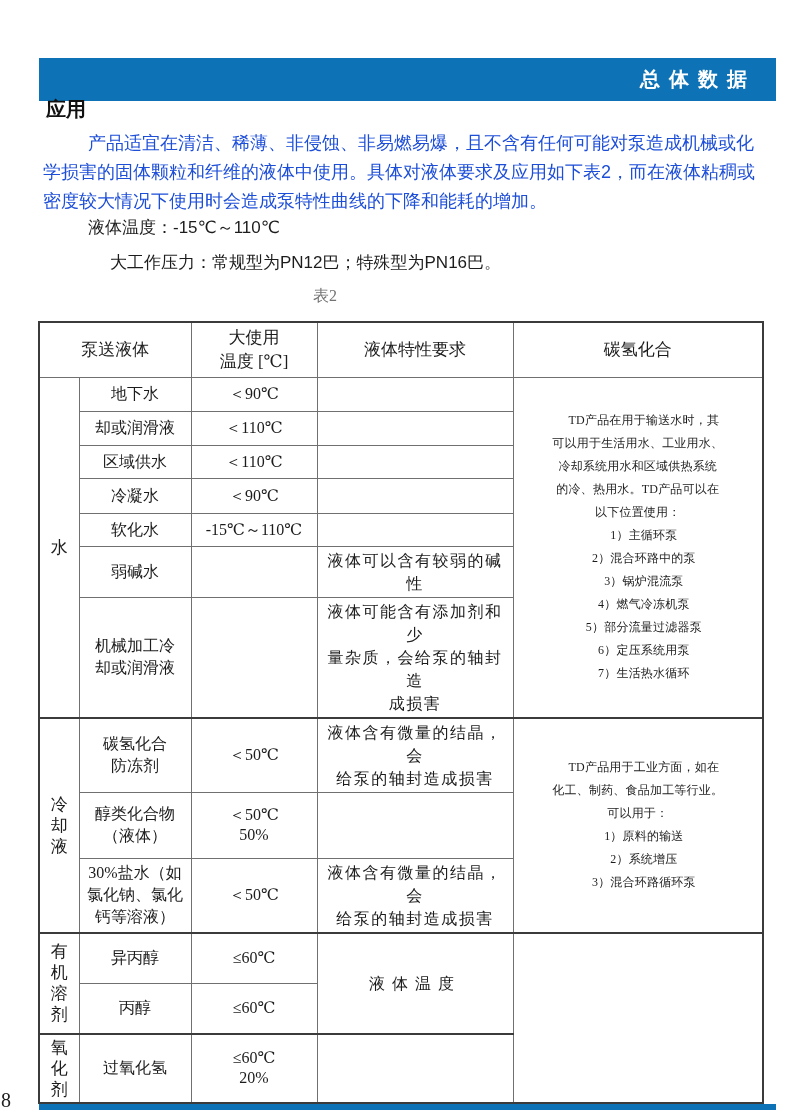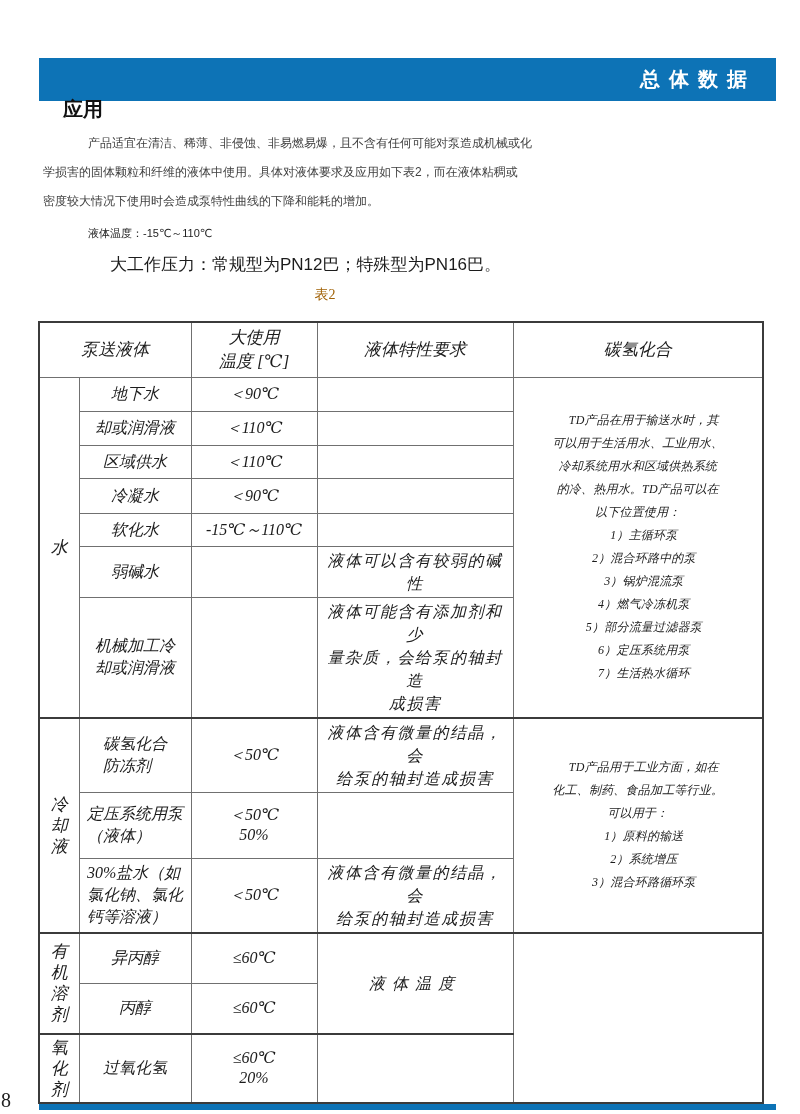--- a/index.html
+++ b/index.html
@@ -23,63 +23,63 @@
   }
   .top-bar .title {
     color:#ffffff; font-size:20px; font-weight:bold;
     letter-spacing:9px;
     font-family:"Liberation Sans","DejaVu Sans",sans-serif;
   }
 
   
   .intro { position:absolute; left:43px; top:96px; width:716px; }
   .intro .heading {
-    font-size:20px; font-weight:bold; margin-left:20px; margin-bottom:6px;
+    font-size:20px; font-weight:bold; margin-left:3px; margin-bottom:6px;
     color:#111;
   }
   .intro .para {
     margin-top:4px;
-    font-size:12px; line-height:29px;
+    font-size:18px; line-height:29px;
     text-indent:45px;
     white-space:pre-line;
-    color:#404040;
-  }
-  .intro .spec-temp { margin-top:10px; margin-left:45px; font-size:11px; }
+    color:#1d4ed8;
+  }
+  .intro .spec-temp { margin-left:45px; font-size:17px; }
   .intro .spec-press { margin-top:12px; margin-left:67px; font-size:17px; }
 
   
   .caption {
     position:absolute; left:0; top:286px; width:650px;
     text-align:center;
     font-family:"Liberation Serif","DejaVu Serif",serif;
-    font-size:14px; color:#a16207;
-  }
-
-  
-  .tbl-wrap { position:absolute; left:38px; top:321px;font-style:italic; }
+    font-size:16px; color:#737373;
+  }
+
+  
+  .tbl-wrap { position:absolute; left:38px; top:321px; }
   table.spec {
     border-collapse:collapse;
     table-layout:fixed;
     width:724px;
     font-family:"Liberation Serif","DejaVu Serif",serif;
     font-size:16px; color:#1c1c1c;
   }
   table.spec { border:2px solid #3b3b3b; }
   table.spec td {
     border:1px solid #707070;
     text-align:center; vertical-align:middle;
     padding:2px;
     overflow:hidden;
   }
   tr.sec td { border-top:2px solid #3b3b3b; }
 
   td.hdr { font-size:17px; white-space:pre-line; line-height:24px; }
   td.group { font-size:17px; white-space:pre-line; line-height:21px; }
   .nm {
-    display:inline-block; text-align:left;
+    display:inline-block; text-align:center;
     white-space:pre-line; line-height:22px;
   }
   td.temp { white-space:pre-line; line-height:20px; }
   td.req {
     text-align:left; padding:4px 5px 4px 8px;
     white-space:pre-line; line-height:23px;
     letter-spacing:1.5px;
   }
   td.req-flam { text-align:center; letter-spacing:7px; }
   td.usage {
@@ -217,21 +217,21 @@
         <td class="req">液体含有微量的结晶，会
 给泵的轴封造成损害</td>
         <td class="usage" rowspan="3">　TD产品用于工业方面，如在
 化工、制药、食品加工等行业。
 可以用于：
 　1）原料的输送
 　2）系统增压
 　3）混合环路循环泵</td>
       </tr>
       <tr class="r8">
-        <td><span class="nm">定压系统用泵
+        <td><span class="nm">醇类化合物
 （液体）</span></td>
         <td class="temp">＜50℃
 50%</td>
         <td class="req"></td>
       </tr>
       <tr class="r9">
         <td><span class="nm">30%盐水（如
 氯化钠、氯化
 钙等溶液）</span></td>
         <td class="temp">＜50℃</td>

